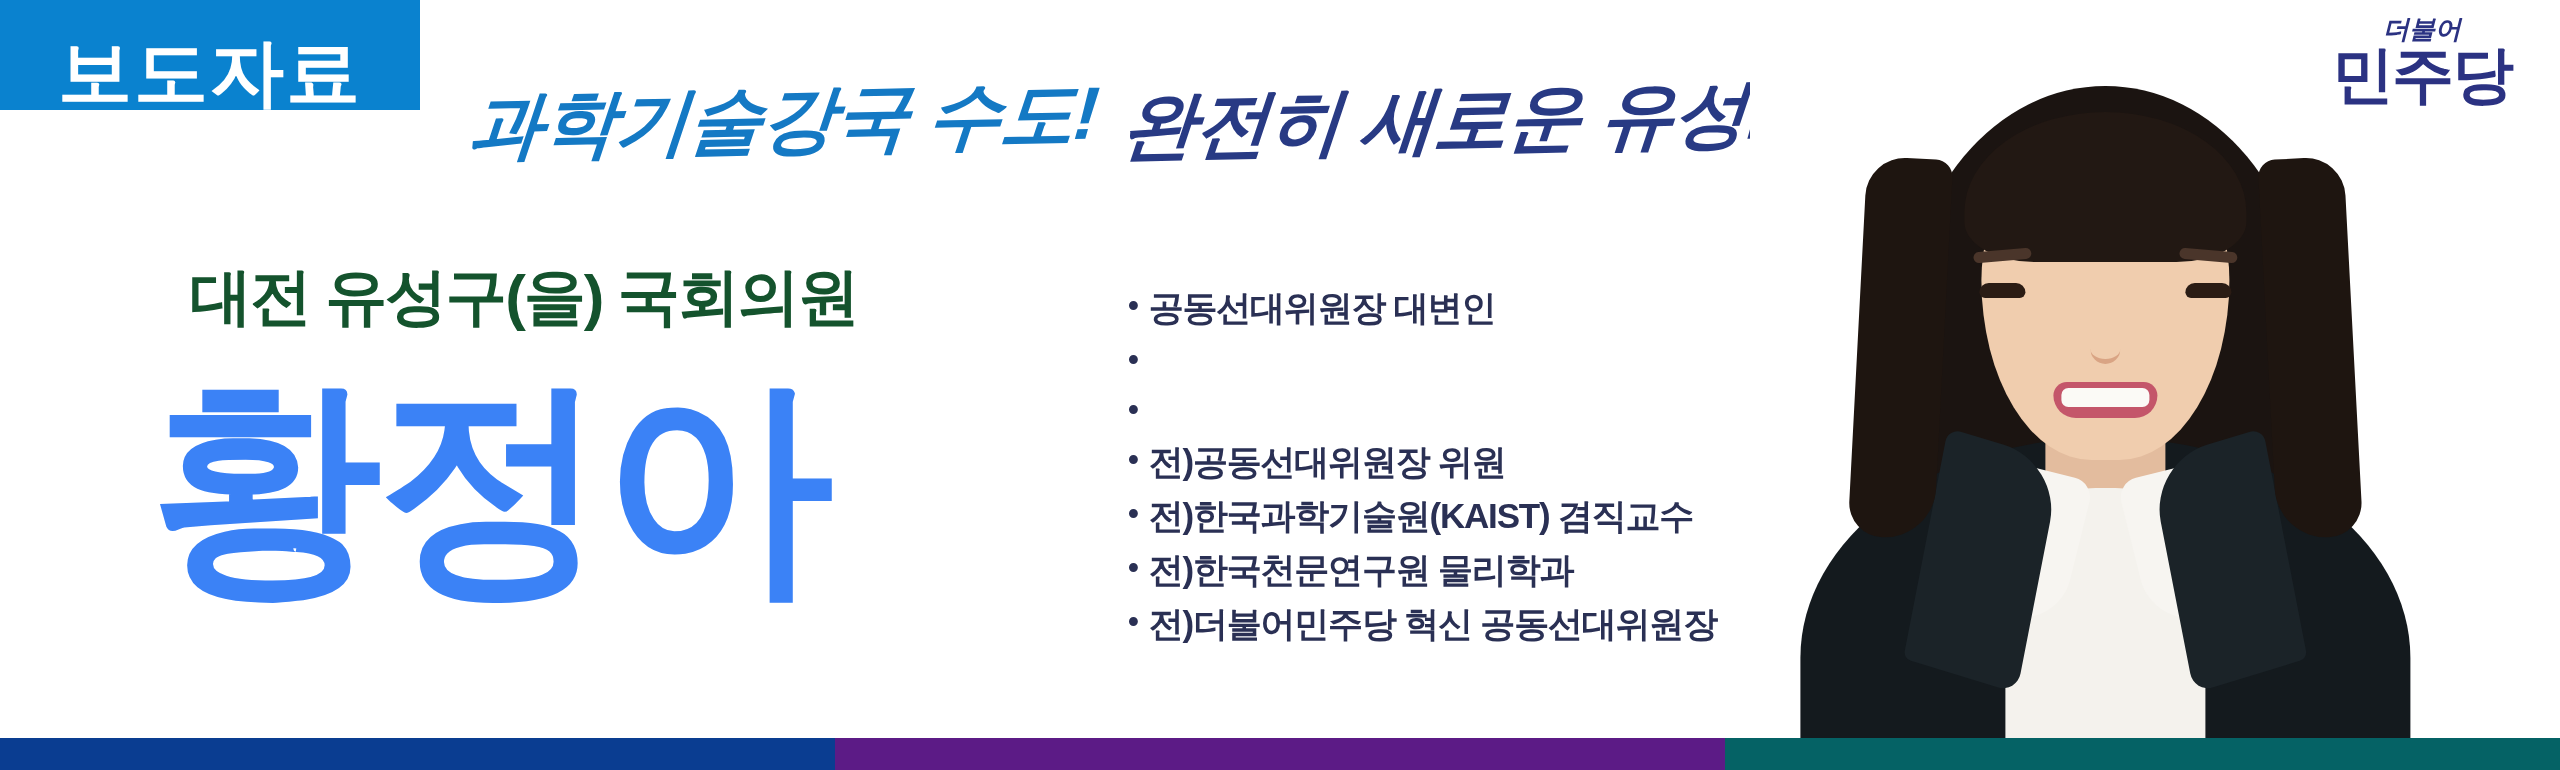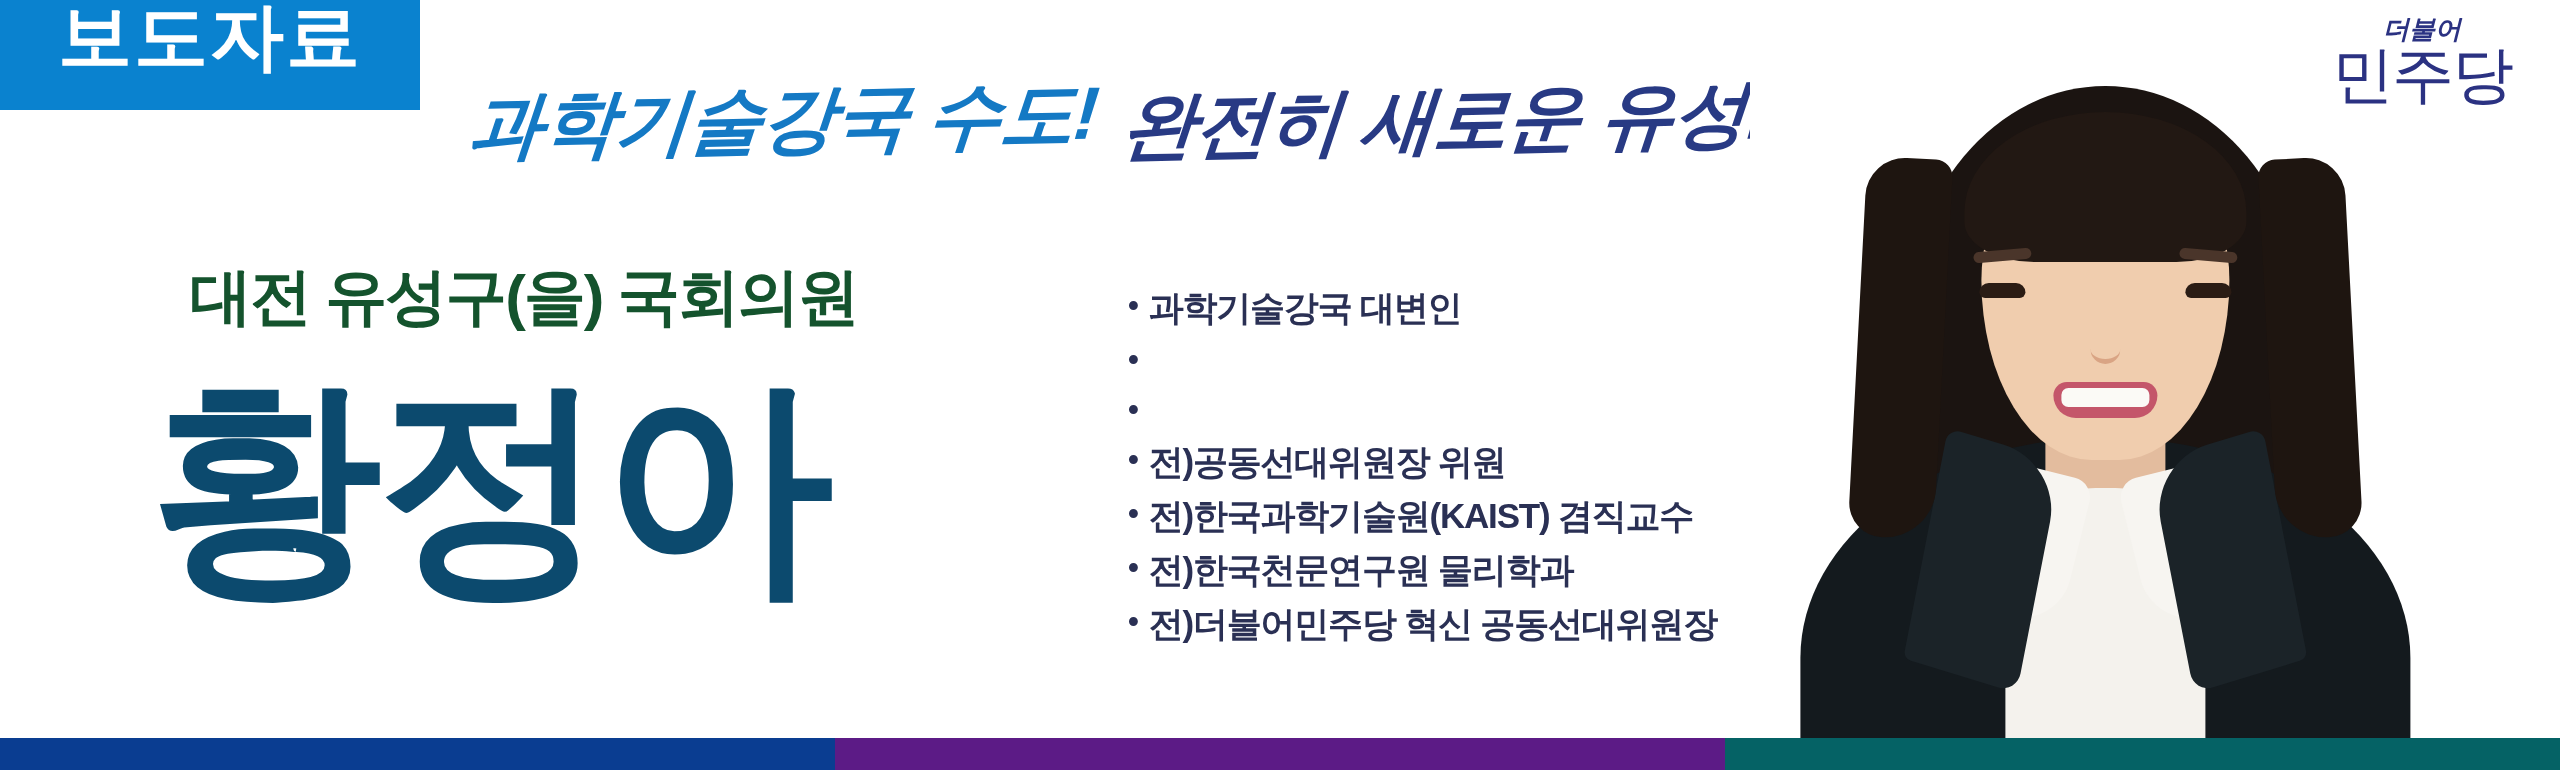--- a/index.html
+++ b/index.html
@@ -13,21 +13,21 @@
     background:#ffffff;
     overflow:hidden;
   }
 
   
   #press-badge {
     position:absolute;
     left:0; top:0;
     width:420px; height:110px;
     background:#0A82CF;
-    display:flex; align-items:flex-start; justify-content:center;
+    display:flex; align-items:flex-end; justify-content:center;
   }
   #press-badge .badge-text {
     color:#ffffff;
     font-size:74px;
     font-weight:bold;
     letter-spacing:2px;
     line-height:1;
     font-family:"Liberation Sans","DejaVu Sans",sans-serif;
   }
 
@@ -60,21 +60,21 @@
     font-weight:bold;
     letter-spacing:-2px;
     line-height:1;
     white-space:nowrap;
   }
 
   
   #candidate-name {
     position:absolute;
     left:150px; top:370px;
-    color:#0c4a6e;
+    color:#3b82f6;
     font-size:232px;
     font-weight:bold;
     letter-spacing:-6px;
     line-height:1;
     white-space:nowrap;
   }
 
   
   #credentials {
     position:absolute;
@@ -248,21 +248,21 @@
   #party-logo .logo-top {
     font-size:26px;
     font-weight:bold;
     font-style:italic;
     letter-spacing:0px;
     display:block;
     margin-bottom:2px;
   }
   #party-logo .logo-main {
     font-size:62px;
-    font-weight:normal;
+    font-weight:bold;
     letter-spacing:-2px;
     display:block;
   }
 
   
   #bottom-bar {
     position:absolute;
     left:0; bottom:0;
     width:2560px; height:32px;
     display:flex;
@@ -286,21 +286,21 @@
     <span class="tag-part-2">완전히 새로운 유성!</span>
   </div>
 
   <div id="district-line">대전 유성구(을) 국회의원</div>
 
   <div id="candidate-name">황정아</div>
 
   <ul id="credentials">
     <li>
       <span class="bullet-dot">•</span>
-      <span>과학기술강국 대변인</span>
+      <span>공동선대위원장 대변인</span>
     </li>
     <li>
       <span class="bullet-dot">•</span>
     </li>
     <li>
       <span class="bullet-dot">•</span>
     </li>
     <li>
       <span class="bullet-dot">•</span>
       <span>전)공동선대위원장 위원</span>

